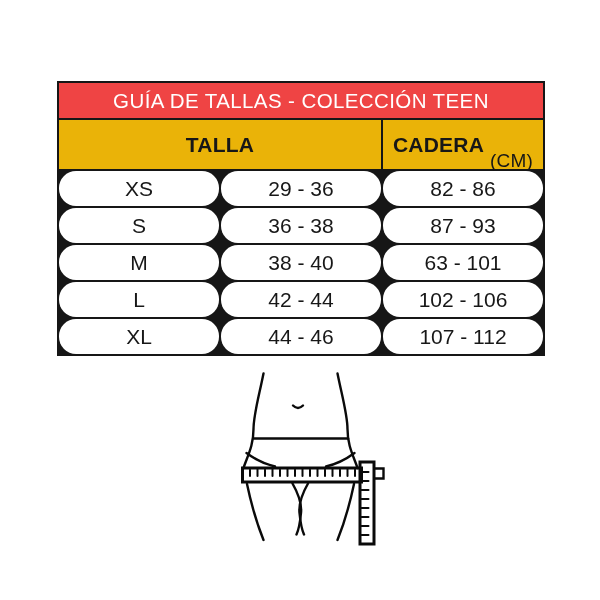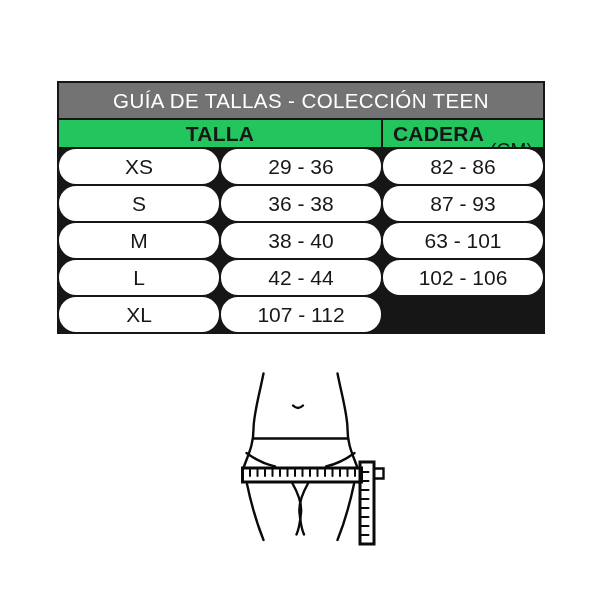--- a/index.html
+++ b/index.html
@@ -30,28 +30,28 @@
     background: #ffffff;
     color: #171717;
     display: flex;
     align-items: center;
     justify-content: center;
     white-space: nowrap;
   }
   .title-row {
     grid-column: 1 / 4;
     height: 35px;
-    background: #737373;
+    background: #ef4444;
     color: #ffffff;
     font-size: 20.5px;
     letter-spacing: 0.4px;
   }
   .subhead {
-    height: 27px;
-    background: #22c55e;
+    height: 49px;
+    background: #eab308;
     font-weight: bold;
     font-size: 21px;
     letter-spacing: 0.2px;
   }
   .subhead-size { grid-column: 1 / 3; }
   .unit { font-weight: normal; font-size: 19px; margin-left: 6px; margin-top: 32px; }
   .data-cell {
     height: 35px;
     font-size: 21px;
     border-radius: 17px;
@@ -97,20 +97,21 @@
 
     <div class="cell data-cell">M</div>
     <div class="cell data-cell">38 - 40</div>
     <div class="cell data-cell">63 - 101</div>
 
     <div class="cell data-cell">L</div>
     <div class="cell data-cell">42 - 44</div>
     <div class="cell data-cell">102 - 106</div>
 
     <div class="cell data-cell">XL</div>
+    <div class="cell data-cell">44 - 46</div>
     <div class="cell data-cell">107 - 112</div>
   </div>
 
   <svg class="figure-svg" viewBox="0 0 166 200" xmlns="http://www.w3.org/2000/svg">
 
     <path class="body-line" d="M 33.5 10.5 C 29 33 23.5 52 23.5 66 C 23.5 83 17.5 93 13.5 105"></path>
     <path class="body-line" d="M 107.5 10.5 C 112 33 117.5 52 117.5 66 C 117.5 83 123.5 93 127.5 105"></path>
 
     <path class="body-line" d="M 63 42.5 Q 68 47.5 73 42.5"></path>
 

